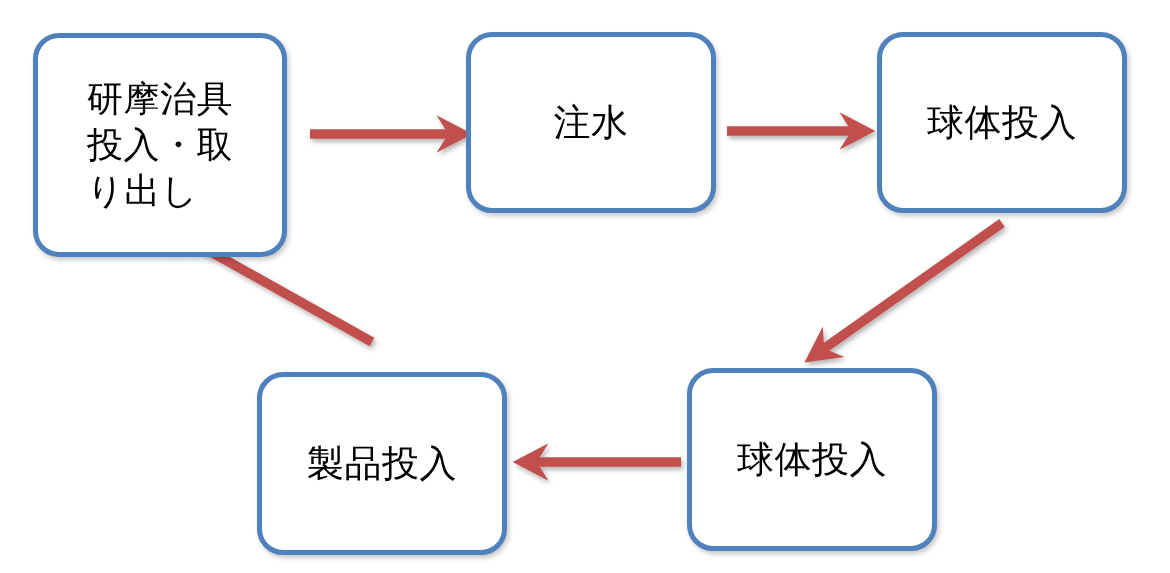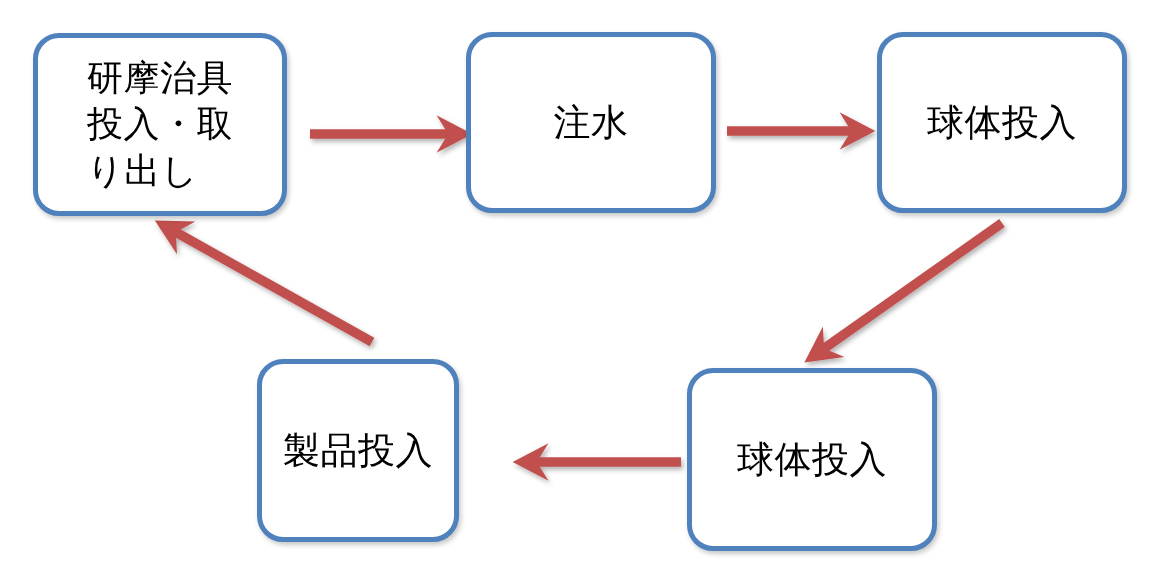--- a/index.html
+++ b/index.html
@@ -66,35 +66,35 @@
     </defs>
     <g filter="url(#arrowshadow)">
       <line id="a0" stroke="#C0504D" stroke-width="9.5" stroke-linecap="butt" marker-end="url(#ahead)" x1="310" y1="134" x2="463" y2="134"></line>
       <line id="a1" stroke="#C0504D" stroke-width="9.5" stroke-linecap="butt" marker-end="url(#ahead)" x1="727" y1="131" x2="866" y2="131"></line>
       <line id="a2" stroke="#C0504D" stroke-width="9.5" stroke-linecap="butt" marker-end="url(#ahead)" x1="1002" y1="223" x2="812" y2="357"></line>
       <line id="a3" stroke="#C0504D" stroke-width="9.5" stroke-linecap="butt" marker-end="url(#ahead)" x1="681" y1="462" x2="522" y2="462"></line>
       <line id="a4" stroke="#C0504D" stroke-width="9.5" stroke-linecap="butt" marker-end="url(#ahead)" x1="372" y1="342" x2="163" y2="225"></line>
     </g>
   </svg>
 
-  <div class="node multiline" id="n0" style="left: 33px; top: 33px; width: 254px; height: 183px; border-color: rgb(79, 129, 189); background: rgb(255, 255, 255);">
+  <div class="node multiline" id="n0" style="left: 33px; top: 33px; width: 254px; height: 224px; border-color: rgb(79, 129, 189); background: rgb(255, 255, 255);">
     <span class="label">研摩治具
 投入・取
 り出し</span>
   </div>
 
   <div class="node" id="n1" style="left: 466px; top: 32px; width: 250px; height: 181px; border-color: rgb(79, 129, 189); background: rgb(255, 255, 255); text-align: center;">
     <span class="label">注水</span>
   </div>
 
   <div class="node" id="n2" style="left: 877px; top: 32px; width: 250px; height: 181px; border-color: rgb(79, 129, 189); background: rgb(255, 255, 255);">
     <span class="label">球体投入</span>
   </div>
 
-  <div class="node" id="n3" style="left: 257px; top: 359px; width: 202px; height: 183px; border-color: rgb(79, 129, 189); background: rgb(255, 255, 255);">
+  <div class="node" id="n3" style="left: 257px; top: 372px; width: 250px; height: 183px; border-color: rgb(79, 129, 189); background: rgb(255, 255, 255);">
     <span class="label">製品投入</span>
   </div>
 
   <div class="node" id="n4" style="left: 687px; top: 368px; width: 250px; height: 183px; border-color: rgb(79, 129, 189); background: rgb(255, 255, 255);">
     <span class="label">球体投入</span>
   </div>
 
 </div>
 
 </body></html>

